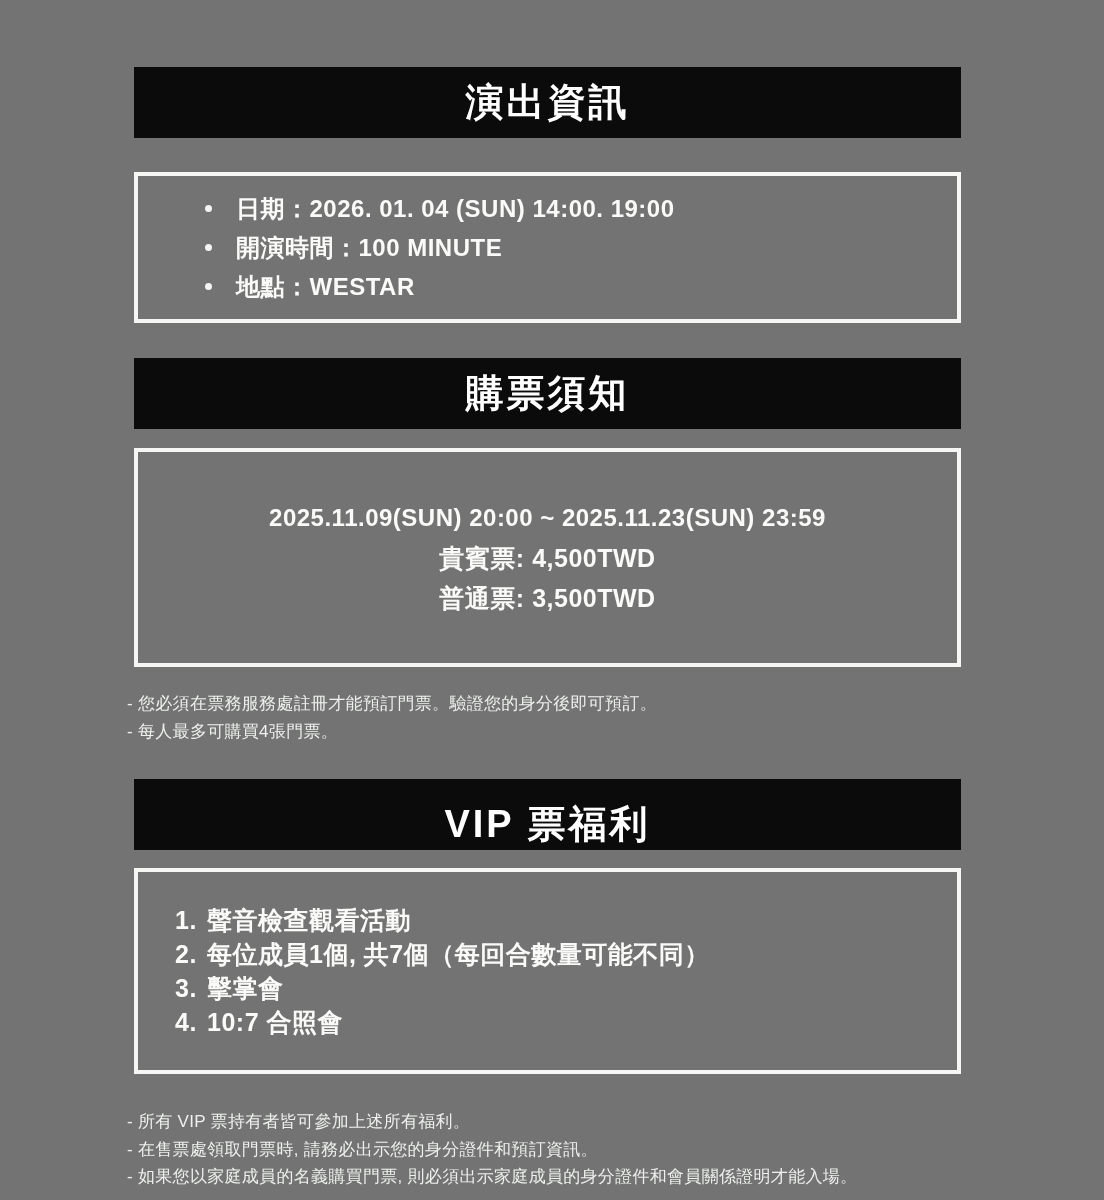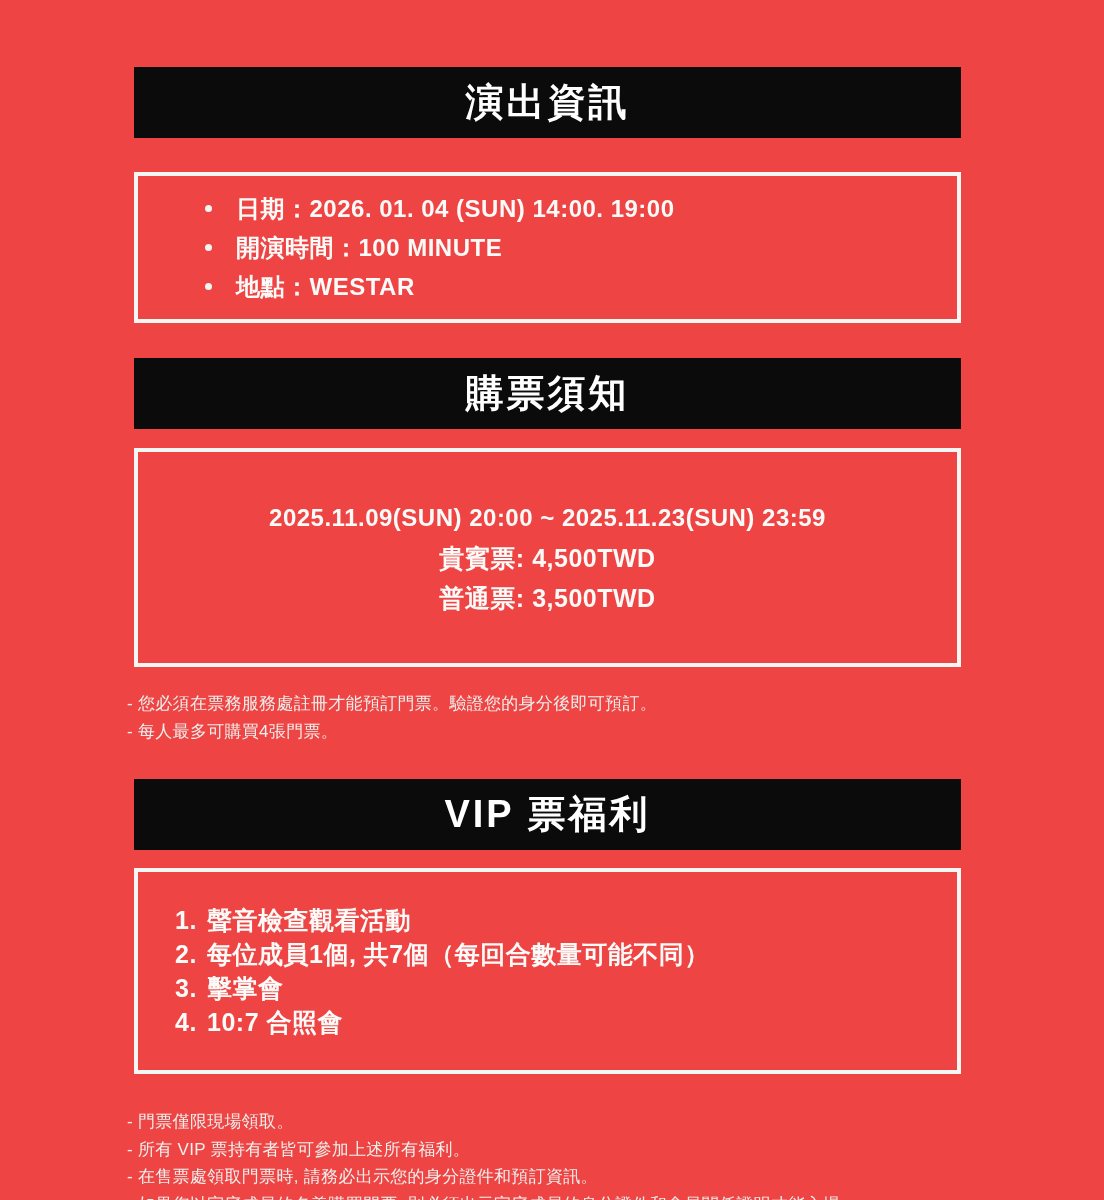--- a/index.html
+++ b/index.html
@@ -4,37 +4,37 @@
 <style>
   html, body {
     margin: 0;
     padding: 0;
     background: #a9b5af;
   }
   .canvas {
     position: relative;
     width: 1104px;
     height: 1200px;
-    background: #ef4444;
+    background: #737373;
     overflow: hidden;
     font-family: "Liberation Sans", sans-serif;
   }
   .header-bar {
     position: absolute;
     left: 134px;
     width: 827px;
     height: 71px;
     background: #0b0b0b;
     display: flex;
     align-items: center;
     justify-content: center;
   }
   .bar-1 { top: 67px; }
   .bar-2 { top: 358px; align-items: center; }
-  .bar-3 { top: 779px; }
+  .bar-3 { top: 779px; align-items: flex-end; }
   .header-title {
     color: #ffffff;
     font-size: 38px;
     font-weight: 700;
     letter-spacing: 3px;
     white-space: nowrap;
   }
   .info-box {
     position: absolute;
     left: 134px;
@@ -185,19 +185,18 @@
       <span class="benefit-num">3.</span>
       <span class="benefit-text">擊掌會</span>
     </div>
     <div class="benefit-row">
       <span class="benefit-num">4.</span>
       <span class="benefit-text">10:7 合照會</span>
     </div>
   </div>
 
   <div class="notes notes-2">
-    <div class="note-line">- 門票僅限現場領取。</div>
     <div class="note-line">- 所有 VIP 票持有者皆可參加上述所有福利。</div>
     <div class="note-line">- 在售票處領取門票時, 請務必出示您的身分證件和預訂資訊。</div>
     <div class="note-line">- 如果您以家庭成員的名義購買門票, 則必須出示家庭成員的身分證件和會員關係證明才能入場。</div>
   </div>
 
 </div>
 
 </body></html>

